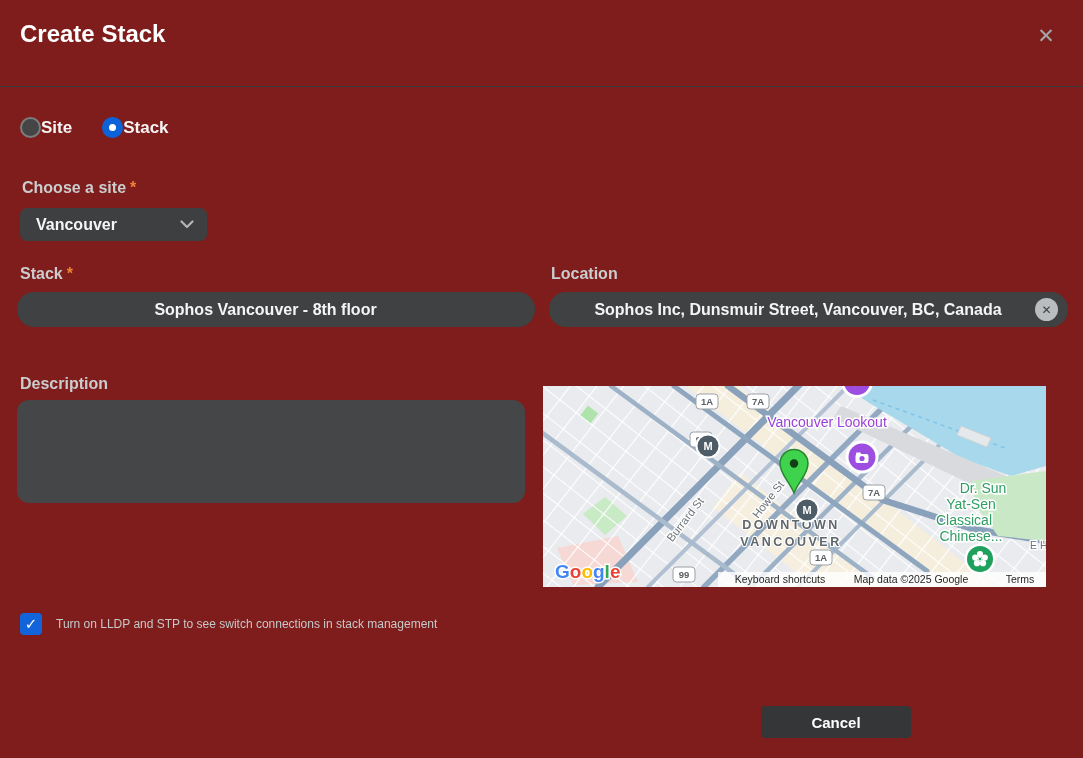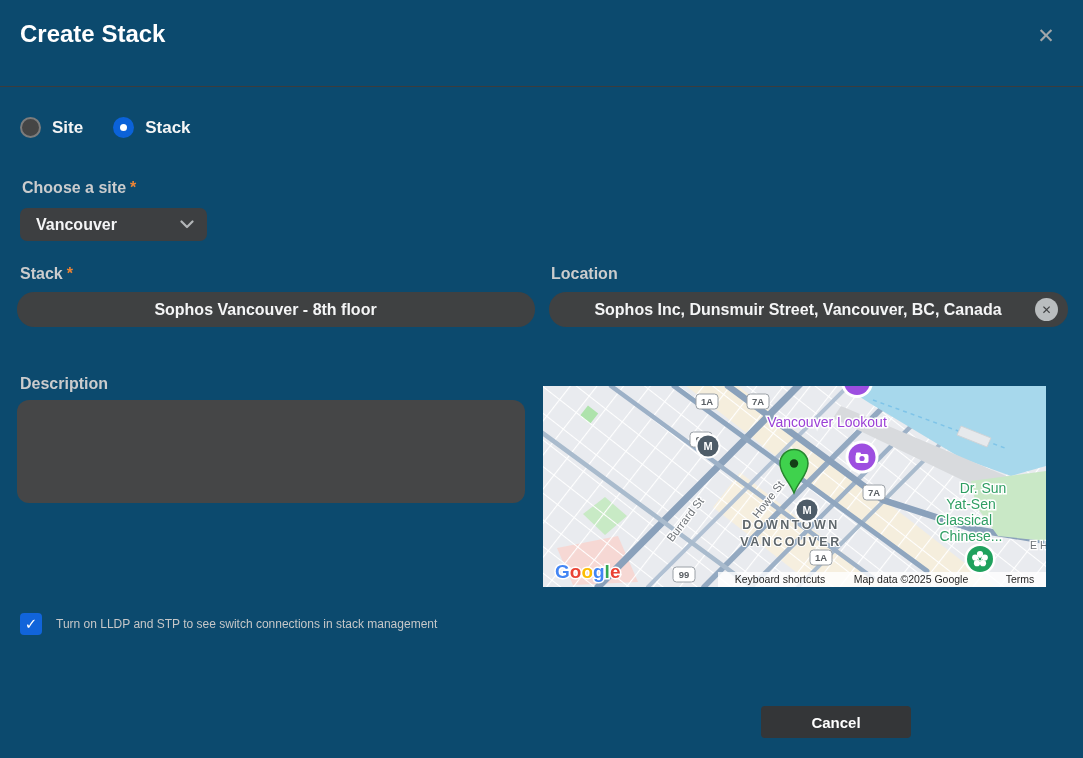--- a/index.html
+++ b/index.html
@@ -1,26 +1,26 @@
 <!DOCTYPE html>
 <html><head>
 <meta charset="utf-8">
 <style>
   html,body{margin:0;padding:0;background:#252525;width:1083px;height:758px;overflow:hidden;
     font-family:"Liberation Sans","DejaVu Sans",sans-serif;-webkit-font-smoothing:antialiased;}
-  .dialog{position:relative;width:1083px;height:758px;background:#0c4a6e;}
+  .dialog{position:relative;width:1083px;height:758px;background:#7f1d1d;}
   .abs{position:absolute;}
   
   .title{left:20px;top:20px;font-size:24px;font-weight:700;color:#fff;}
   .close-btn{left:1030px;top:20px;width:32px;height:32px;display:flex;align-items:center;justify-content:center;
     color:#a2a6a9;font-size:21px;cursor:pointer;}
   .header-divider{left:0;top:86px;width:1083px;height:0;border-top:1px solid #3c3c3c;}
   
   .radio-row{left:20px;top:117px;display:flex;align-items:center;gap:30px;}
-  .radio-opt{display:flex;align-items:center;gap:11px;cursor:pointer;}
+  .radio-opt{display:flex;align-items:center;gap:0;cursor:pointer;}
   .radio{width:21px;height:21px;border-radius:50%;box-sizing:border-box;flex:0 0 auto;}
   .radio.unsel{background:#454545;border:2px solid #7c7c7c;}
   .radio.sel{background:#0b62d9;position:relative;}
   .radio.sel::after{content:"";position:absolute;left:7px;top:7px;width:7px;height:7px;border-radius:50%;background:#fff;}
   .radio-label{color:#f5f5f5;font-size:17px;font-weight:700;}
   
   .field-label{color:#cbcccd;font-size:16px;font-weight:600;}
   .req{color:#ee8434;margin-left:4px;font-weight:700;}
   .lbl-site{left:22px;top:179px;}
   .select{left:20px;top:208px;width:187px;height:33px;background:#3d3f41;border-radius:7px;display:flex;

